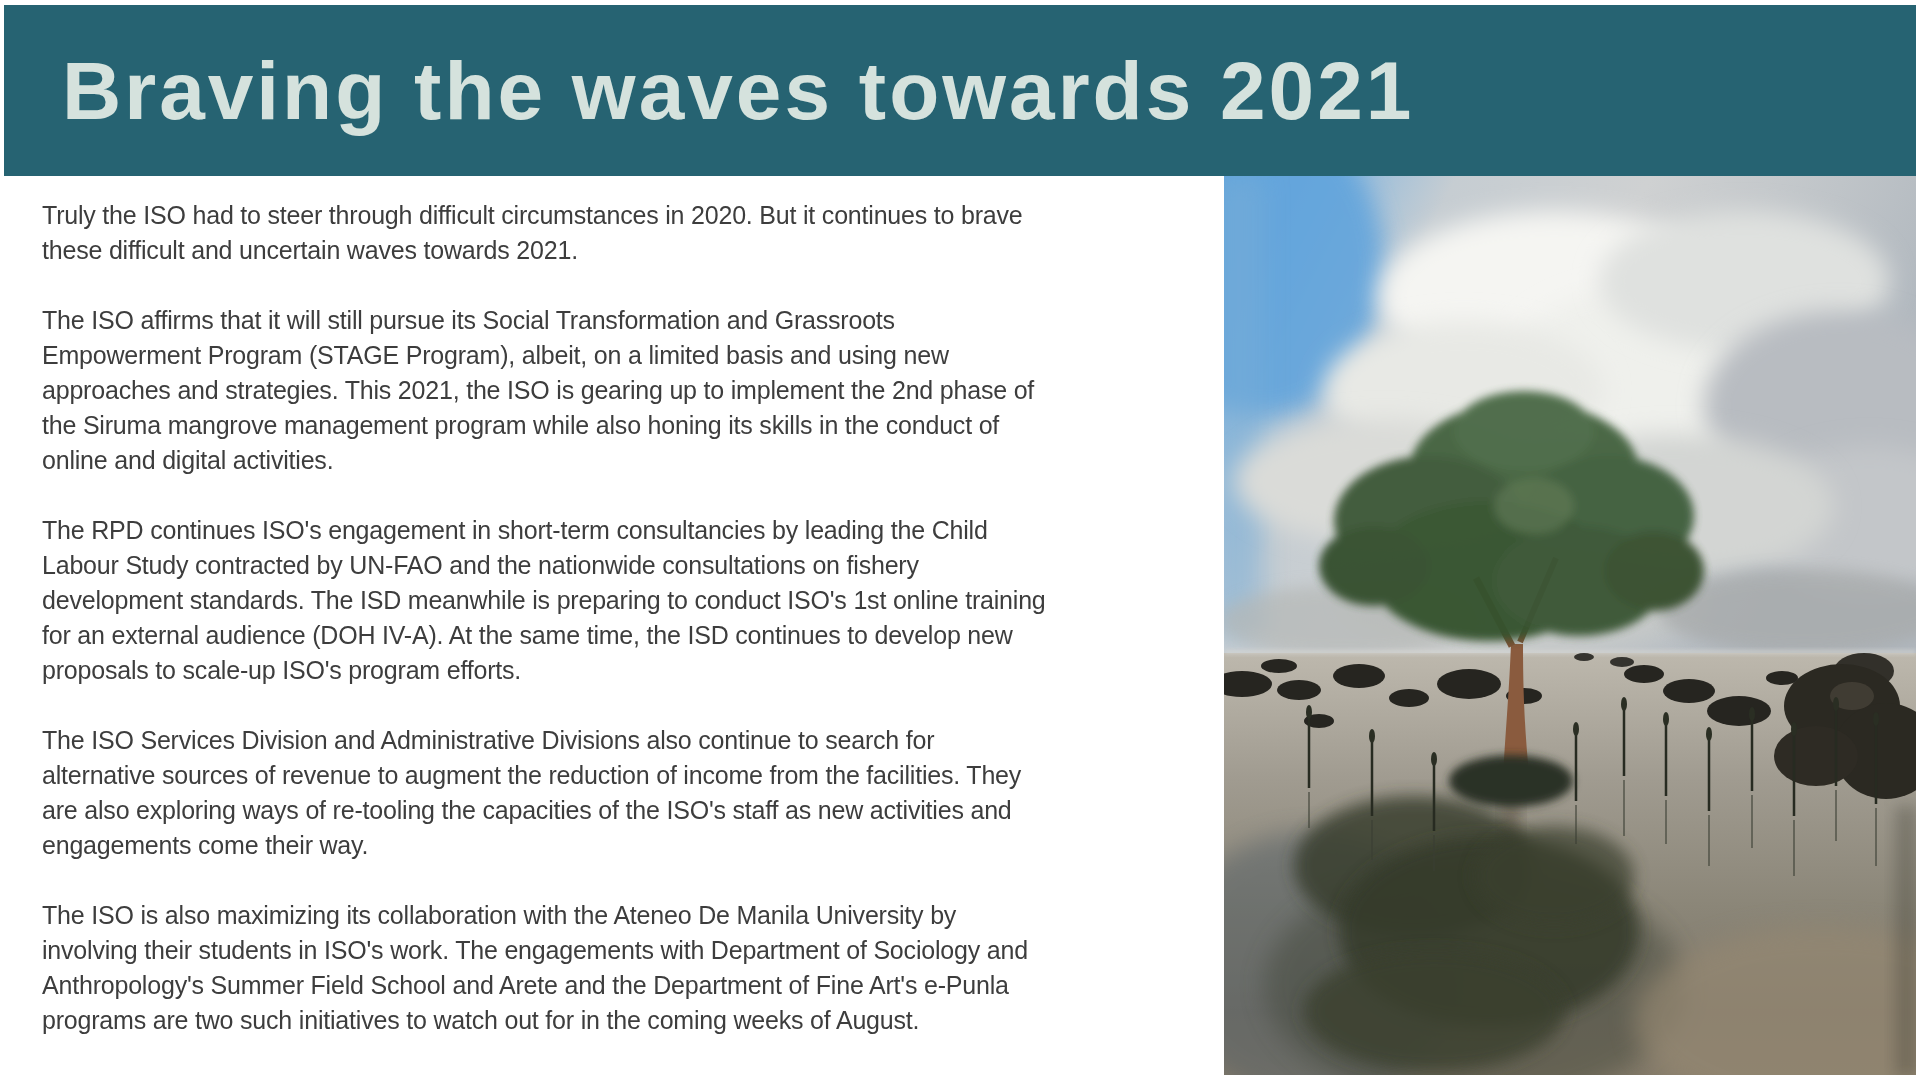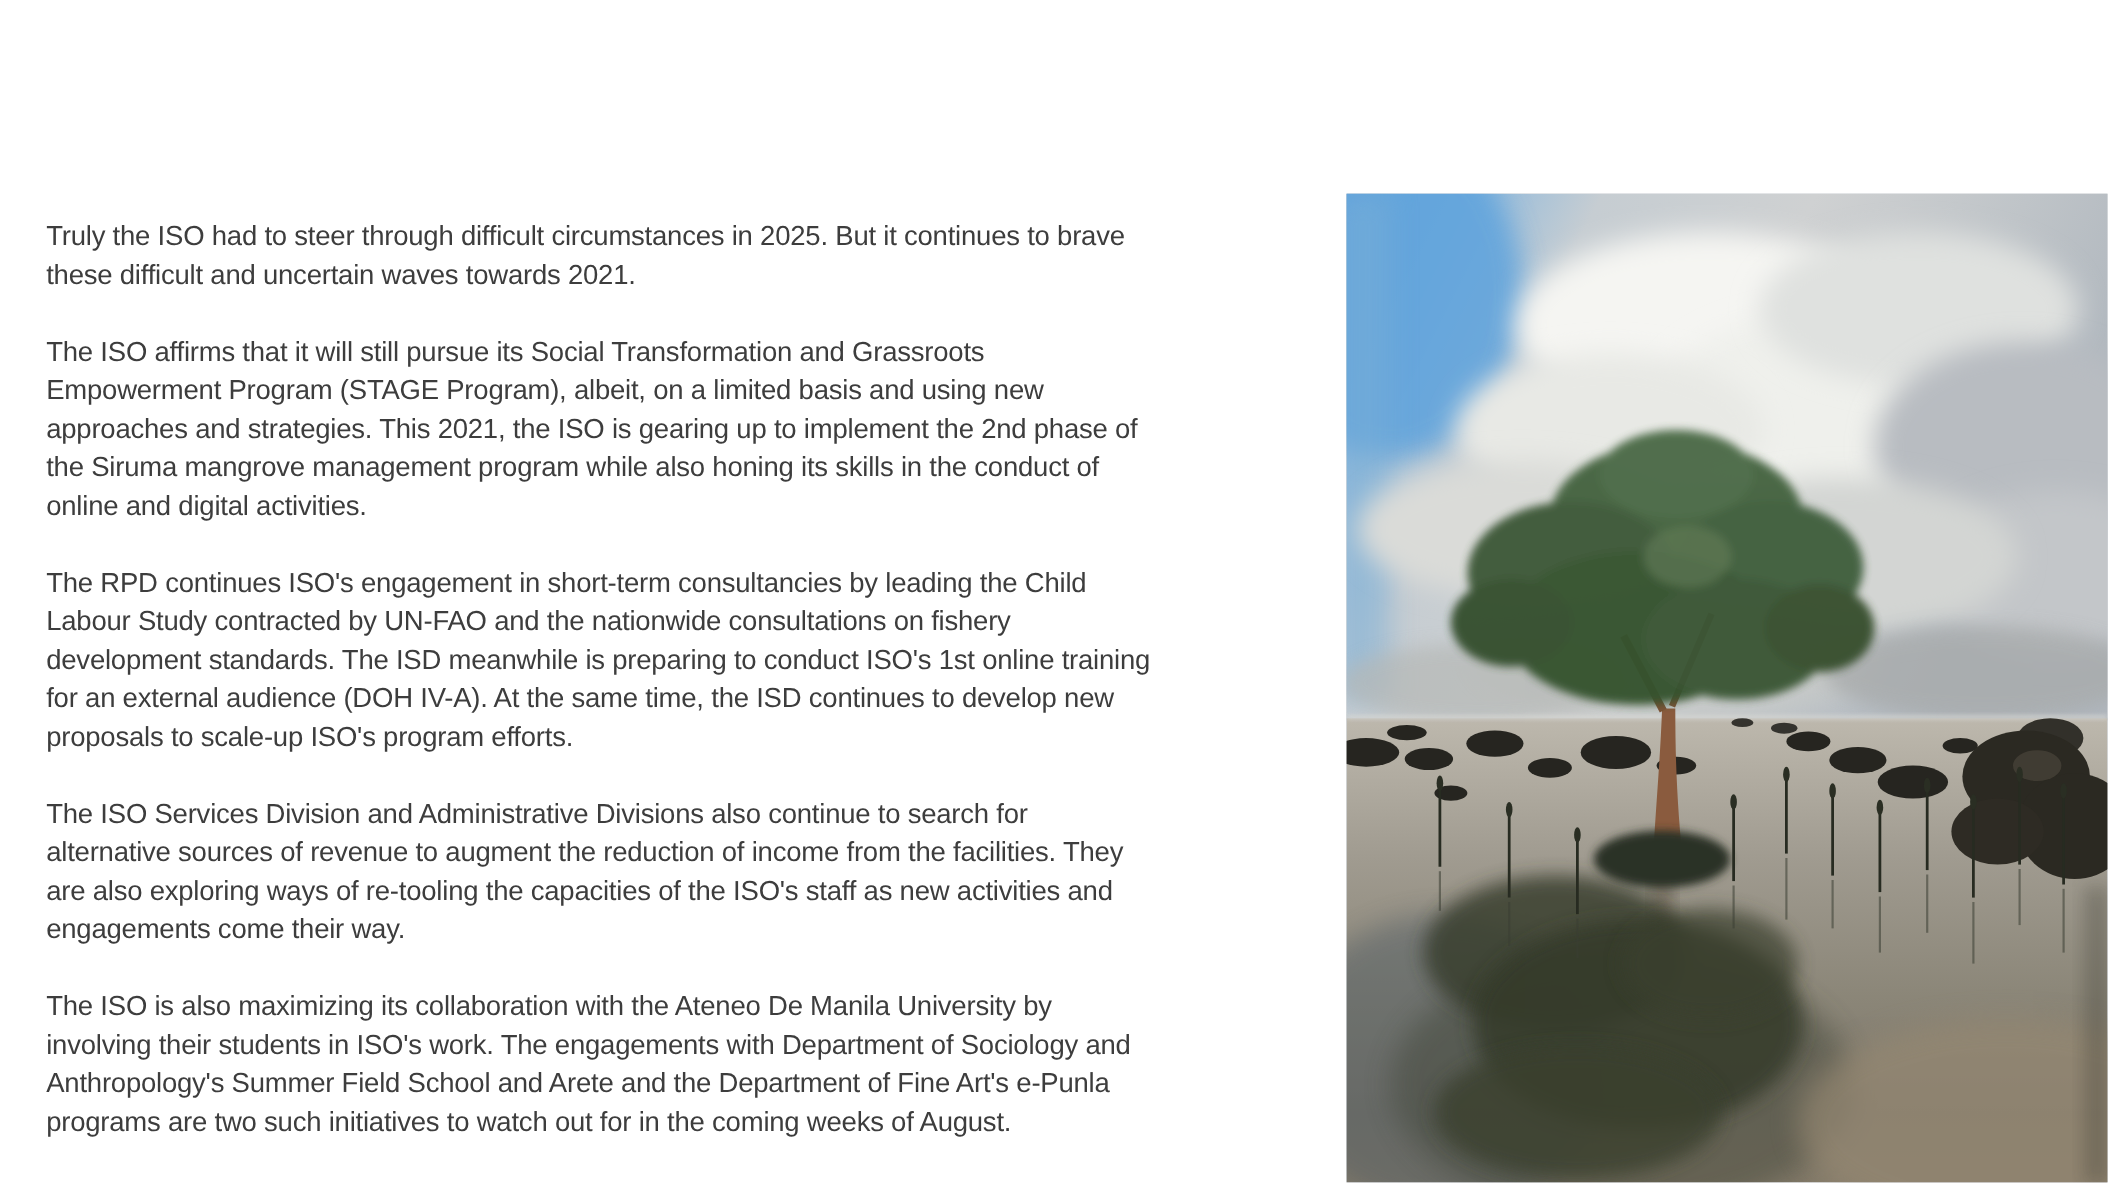--- a/index.html
+++ b/index.html
@@ -63,23 +63,26 @@
     display: block;
     width: 100%;
     height: 100%;
   }
 </style>
 </head>
 <body>
 
 <div class="page">
 
+  <div class="header-band">
+    <h1 class="header-title">Braving the waves towards 2021</h1>
+  </div>
 
   <div class="article">
-    <p>Truly the ISO had to steer through difficult circumstances in 2025. But it continues to brave
+    <p>Truly the ISO had to steer through difficult circumstances in 2020. But it continues to brave
 these difficult and uncertain waves towards 2021.</p>
     <p>The ISO affirms that it will still pursue its Social Transformation and Grassroots
 Empowerment Program (STAGE Program), albeit, on a limited basis and using new
 approaches and strategies. This 2021, the ISO is gearing up to implement the 2nd phase of
 the Siruma mangrove management program while also honing its skills in the conduct of
 online and digital activities.</p>
     <p>The RPD continues ISO's engagement in short-term consultancies by leading the Child
 Labour Study contracted by UN-FAO and the nationwide consultations on fishery
 development standards. The ISD meanwhile is preparing to conduct ISO's 1st online training
 for an external audience (DOH IV-A). At the same time, the ISD continues to develop new

